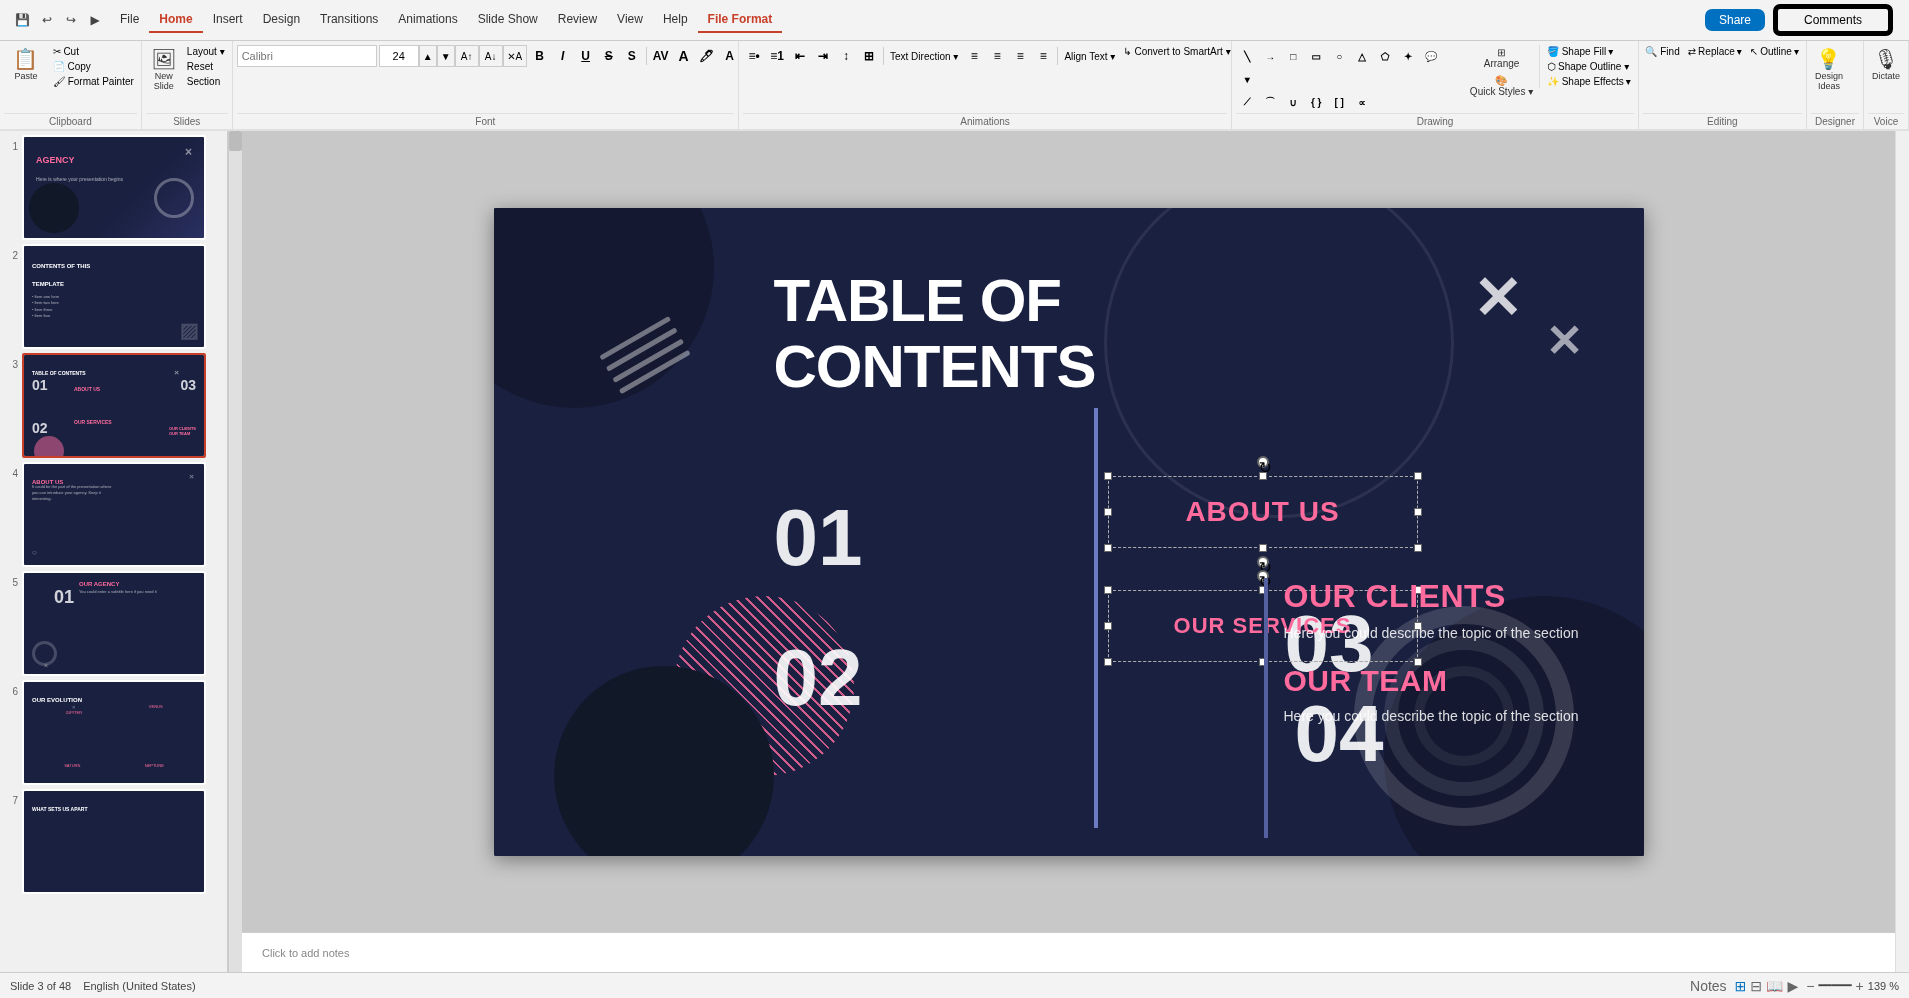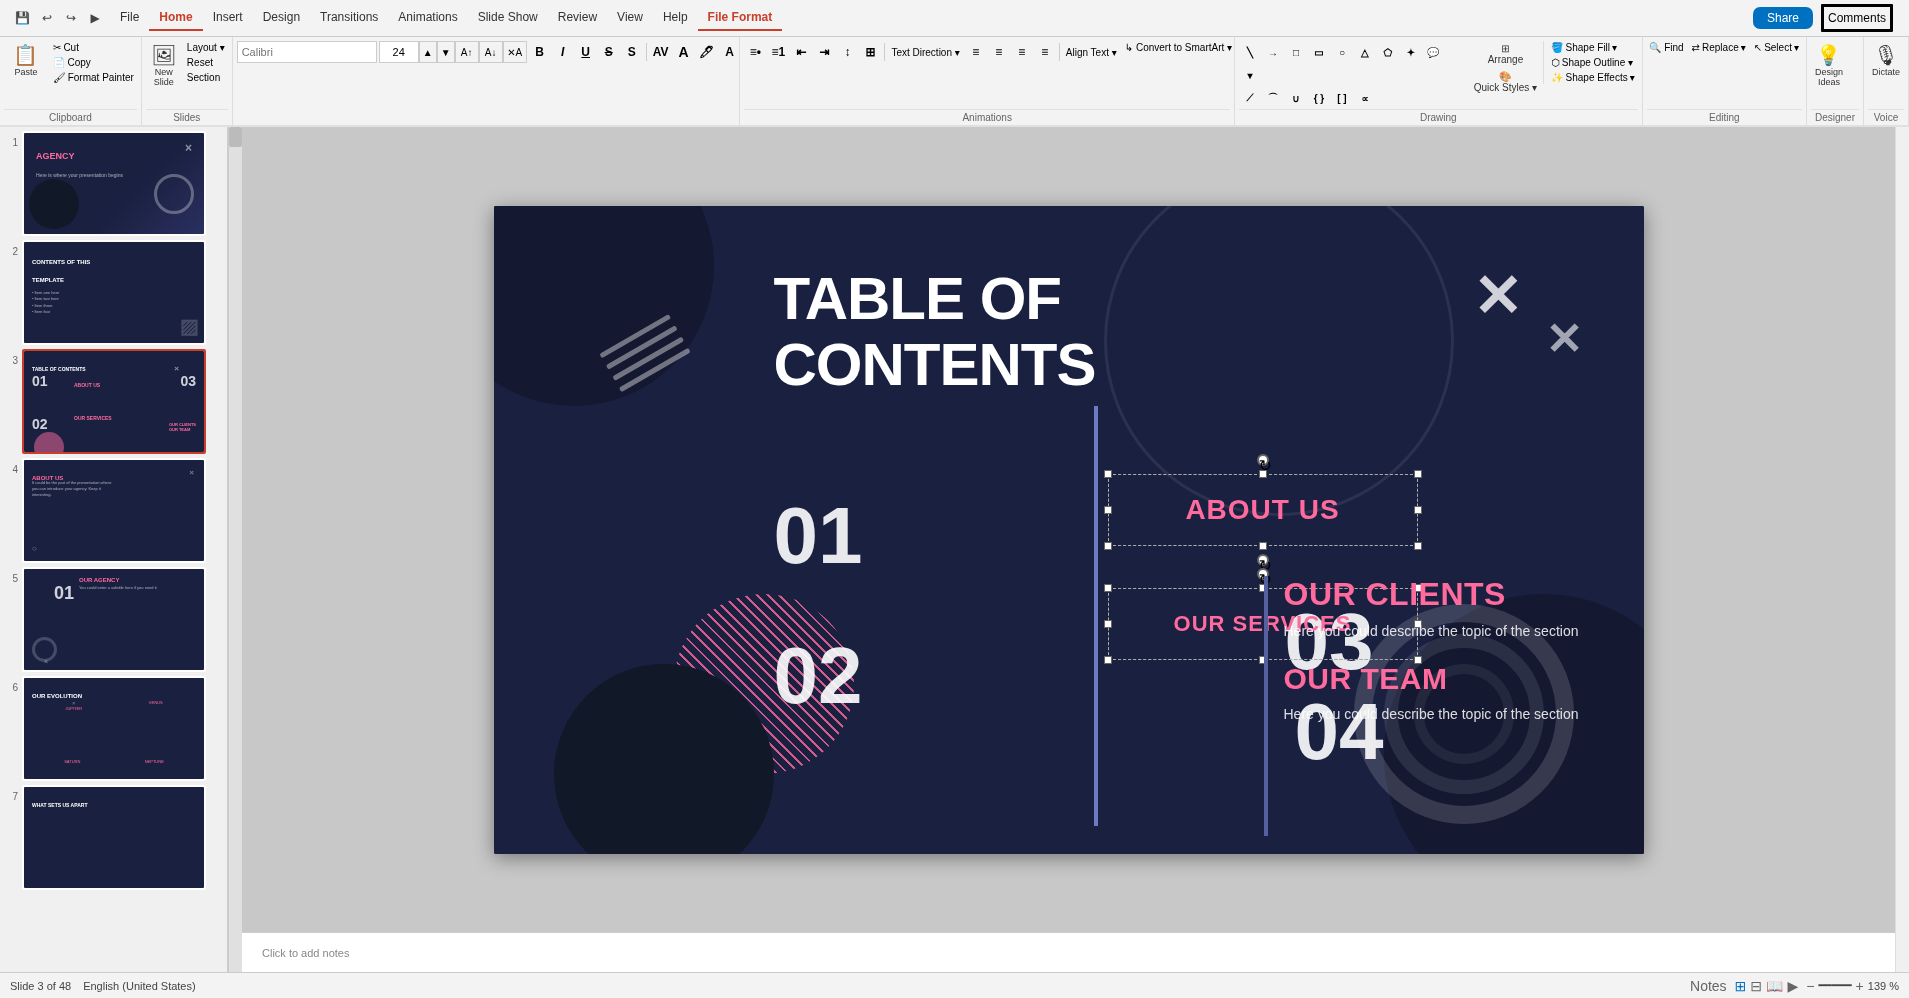--- a/index.html
+++ b/index.html
@@ -10,21 +10,21 @@
     .font-size-input { width: 40px; height: 22px; font-size: 11px; border: 1px solid #ccc; background: white; text-align: center; }
     .font-size-btn { width: 18px; height: 22px; border: 1px solid #ccc; background: #f3f3f3; cursor: pointer; font-size: 10px; display: flex; align-items: center; justify-content: center; }
 
     .format-btn { display: inline-flex; align-items: center; justify-content: center; width: 22px; height: 22px; border: 1px solid transparent; border-radius: 2px; cursor: pointer; font-size: 12px; font-weight: bold; }
 
     .separator { width: 1px; background: #ccc; margin: 2px 2px; align-self: stretch; }
 
     
     .top-right { display: flex; align-items: center; gap: 8px; margin-left: auto; padding: 4px 8px; }
     .share-btn { background: #0070c0; color: white; border: none; padding: 4px 14px; border-radius: 7px; font-size: 12px; cursor: pointer; display: flex; align-items: center; gap: 4px; }
-    .comments-btn { background: none; border: 3px solid #000000; padding: 4px 4px; border-radius: 1px; font-size: 12px; cursor: pointer; display: flex; align-items: center; gap: 4px; }
+    .comments-btn { background: none; border: 5px solid #000000; padding: 4px 26px; border-radius: 7px; font-size: 12px; cursor: pointer; display: flex; align-items: center; gap: 4px; }
 
     
     .main-area { display: flex; flex: 1; overflow: hidden; }
 
     
     .slide-panel { width: 228px; background: #f0f0f0; border-right: 1px solid #ccc; overflow-y: auto; flex-shrink: 0; padding: 4px; display: flex; flex-direction: column; gap: 4px; }
     .slide-thumb { position: relative; cursor: pointer; border: 2px solid transparent; border-radius: 2px; background: white; overflow: hidden; }
     .slide-thumb.active { border-color: #c8402a; }
     .slide-thumb-inner { width: 180px; height: 101px; overflow: hidden; }
 
@@ -210,20 +210,21 @@
         <span class="format-btn" style="text-decoration:underline;">U</span>
         <span class="format-btn" style="text-decoration:line-through;">S</span>
         <span class="format-btn">S</span>
         <div class="separator"></div>
         <span class="format-btn">AV</span>
         <span class="format-btn" style="font-size:14px;">A<span style="display:block;height:3px;background:#ffcc00;margin-top:-2px;"></span></span>
         <span class="format-btn">🖊</span>
         <span class="format-btn">A</span>
       </div>
     </div>
+    <div class="rs-group-label">Font</div>
   </div>
 
   <div class="rs-group" style="min-width:180px;">
     <div class="rs-group-content column">
       <div class="format-row">
         <span class="format-btn">≡•</span>
         <span class="format-btn">≡1</span>
         <span class="format-btn">⇤</span>
         <span class="format-btn">⇥</span>
         <span class="format-btn">↕</span>
@@ -313,21 +314,21 @@
         <span>🔍</span>
         <span>Find</span>
       </div>
       <div class="rs-small-btn">
         <span>⇄</span>
         <span>Replace</span>
         <span>▾</span>
       </div>
       <div class="rs-small-btn">
         <span>↖</span>
-        <span>Select</span>
+        <span>Outline</span>
         <span>▾</span>
       </div>
     </div>
     <div class="rs-group-label">Editing</div>
   </div>
 
   <div class="rs-group">
     <div class="rs-group-content">
       <div class="rs-btn">
         <span class="rs-icon">💡</span>

